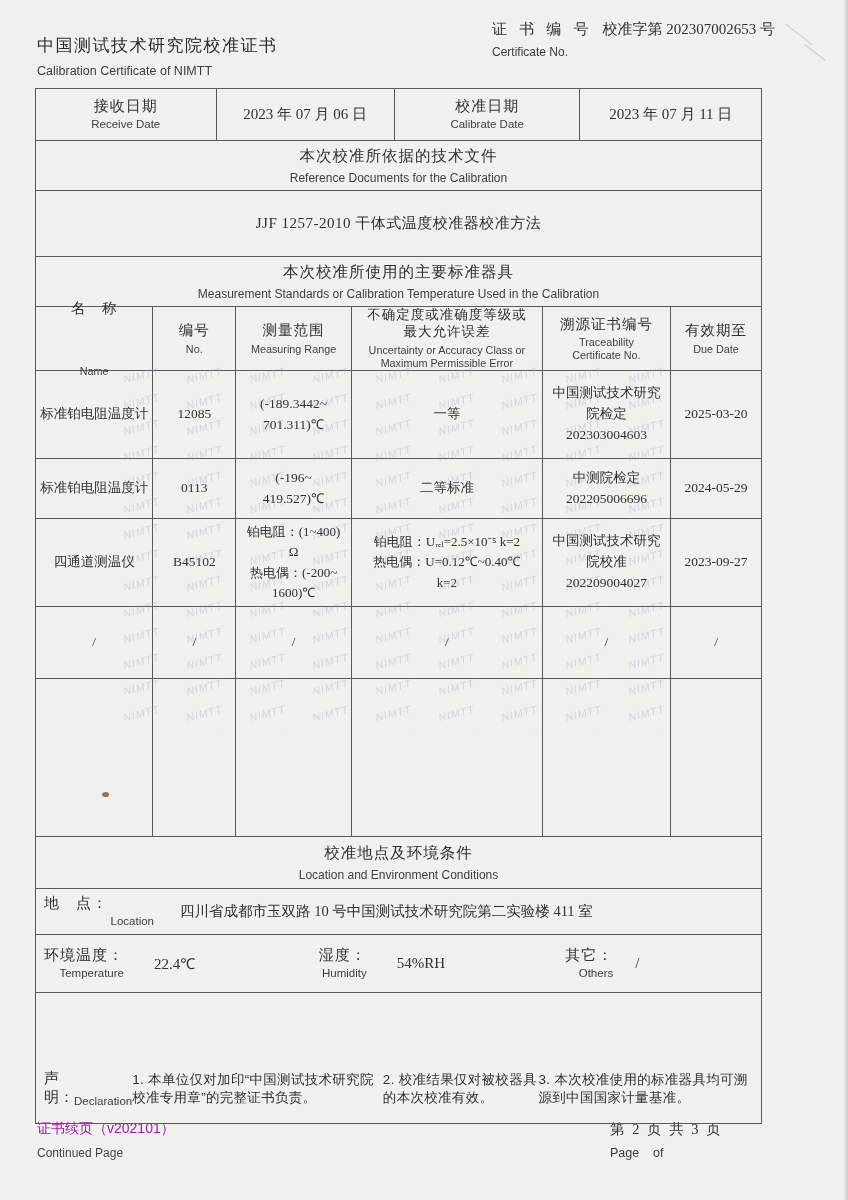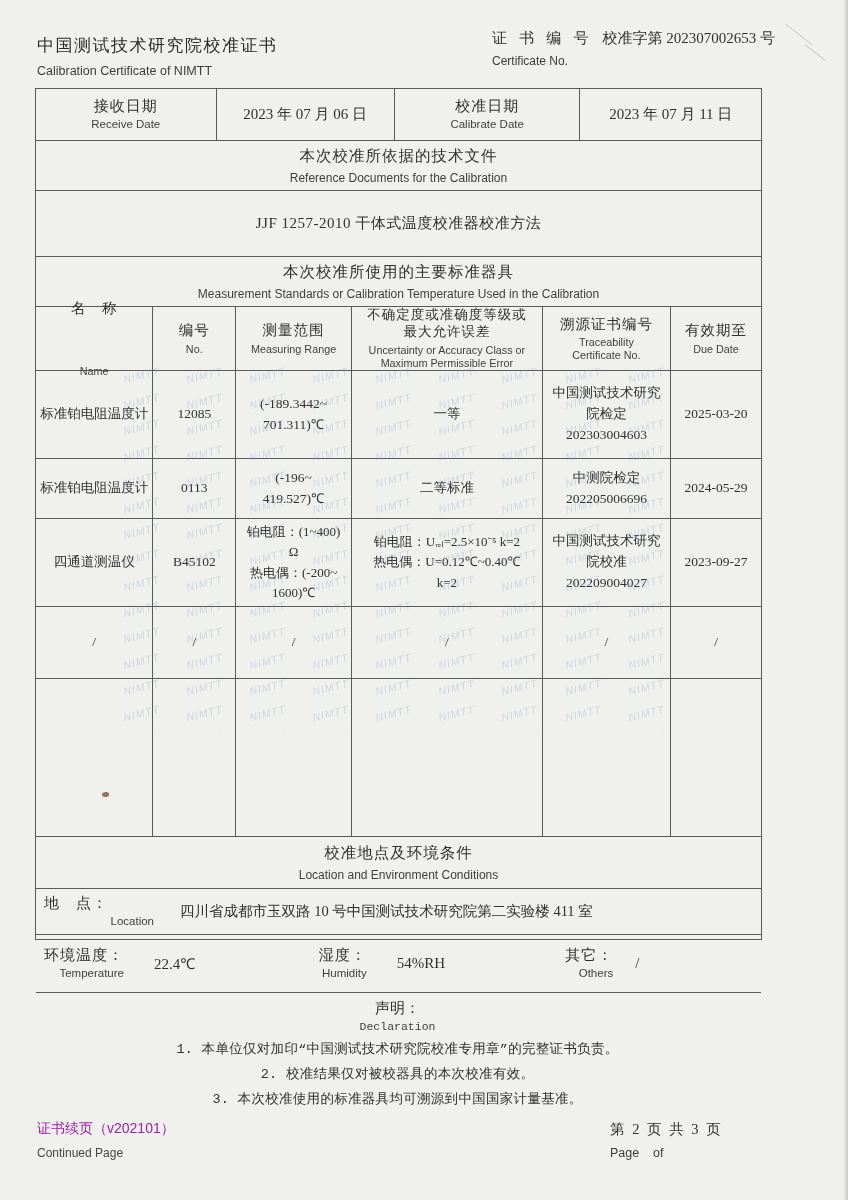--- a/index.html
+++ b/index.html
@@ -19,25 +19,25 @@
   .speck{ position:absolute; left:102px; top:792px; width:7px; height:5px;
     background:#8a5a3a; border-radius:60% 40% 55% 45%; opacity:.85; }
 
   
   .hdr{ position:absolute; left:37px; top:34px; }
   .hdr .cn{ font-size:17px; letter-spacing:1.5px; color:#2b2b2b; }
   .hdr .en{ font-size:12.5px; margin-top:7px; color:#3c3c3c; }
   .certno{ position:absolute; left:492px; top:20px; }
   .certno .row1{ display:flex; align-items:baseline; }
   .certno .lab{ font-size:15px; letter-spacing:4px; margin-right:10px; }
-  .certno .val{ font-family:"Liberation Serif", serif; font-size:15px;margin-top:9px; }
+  .certno .val{ font-family:"Liberation Serif", serif; font-size:15px; }
   .certno .en{ font-size:12px; margin-top:6px; color:#3c3c3c; }
 
   
-  .doc{ position:absolute; left:35px; top:88px; width:727px; height:852px;
+  .doc{ position:absolute; left:35px; top:88px; width:727px; height:1036px;
     border:1px solid #5a5a5a; display:flex; flex-direction:column; }
   .r{ display:flex; border-bottom:1px solid #5a5a5a; flex:none; }
   .r:last-child{ border-bottom:none; }
   .c{ border-right:1px solid #5a5a5a; display:flex; flex-direction:column;
       align-items:center; justify-content:center; text-align:center; }
   .c:last-child{ border-right:none; }
 
   .lblcn{ font-size:15px; letter-spacing:1px; line-height:1.25; white-space:pre-line; }
   .lblen{ font-size:11.5px; color:#404040; margin-top:3px; line-height:1.2; white-space:pre-line; }
 
@@ -71,22 +71,22 @@
   .placelbl .lblen, .envlbl .lblen{ text-align:right; }
   .placeval{ font-family:"Liberation Serif", serif; font-size:14.5px; margin-left:26px; }
 
   .row-env{ height:58px; align-items:center; }
   .envgrp{ display:flex; align-items:center; }
   .envgrp.g1{ width:39%; padding-left:8px; } .envgrp.g2{ width:34%; } .envgrp.g3{ flex:1; }
   .envlbl{ display:flex; flex-direction:column; }
   .envval{ font-family:"Liberation Serif", serif; font-size:15px; margin-left:30px; }
   .g3 .envval{ margin-left:22px; }
 
-  .row-decl{ height:114px; flex-direction:column; align-items:center; justify-content:flex-start;
-    padding:6px 10px 0 8px;font-family:Liberation Mono, monospace; }
+  .row-decl{ height:114px; flex-direction:row; align-items:flex-end; justify-content:flex-start;
+    padding:6px 10px 0 8px; }
   .decl-cn{ font-size:15px; }
   .decl-en{ font-size:11.5px; color:#404040; margin-top:2px; }
   .decl-item{ font-size:13.5px; margin-top:7px; letter-spacing:.3px; }
 
   
   .foot-l{ position:absolute; left:37px; top:1120px; }
   .foot-l .cn{ font-size:14px; color:#a21caf; }
   .foot-l .en{ font-size:12px; color:#454545; margin-top:8px; }
   .foot-r{ position:absolute; left:610px; top:1120px; }
   .foot-r .cn{ font-family:"Liberation Serif", serif; font-size:14.5px; letter-spacing:2px; }

